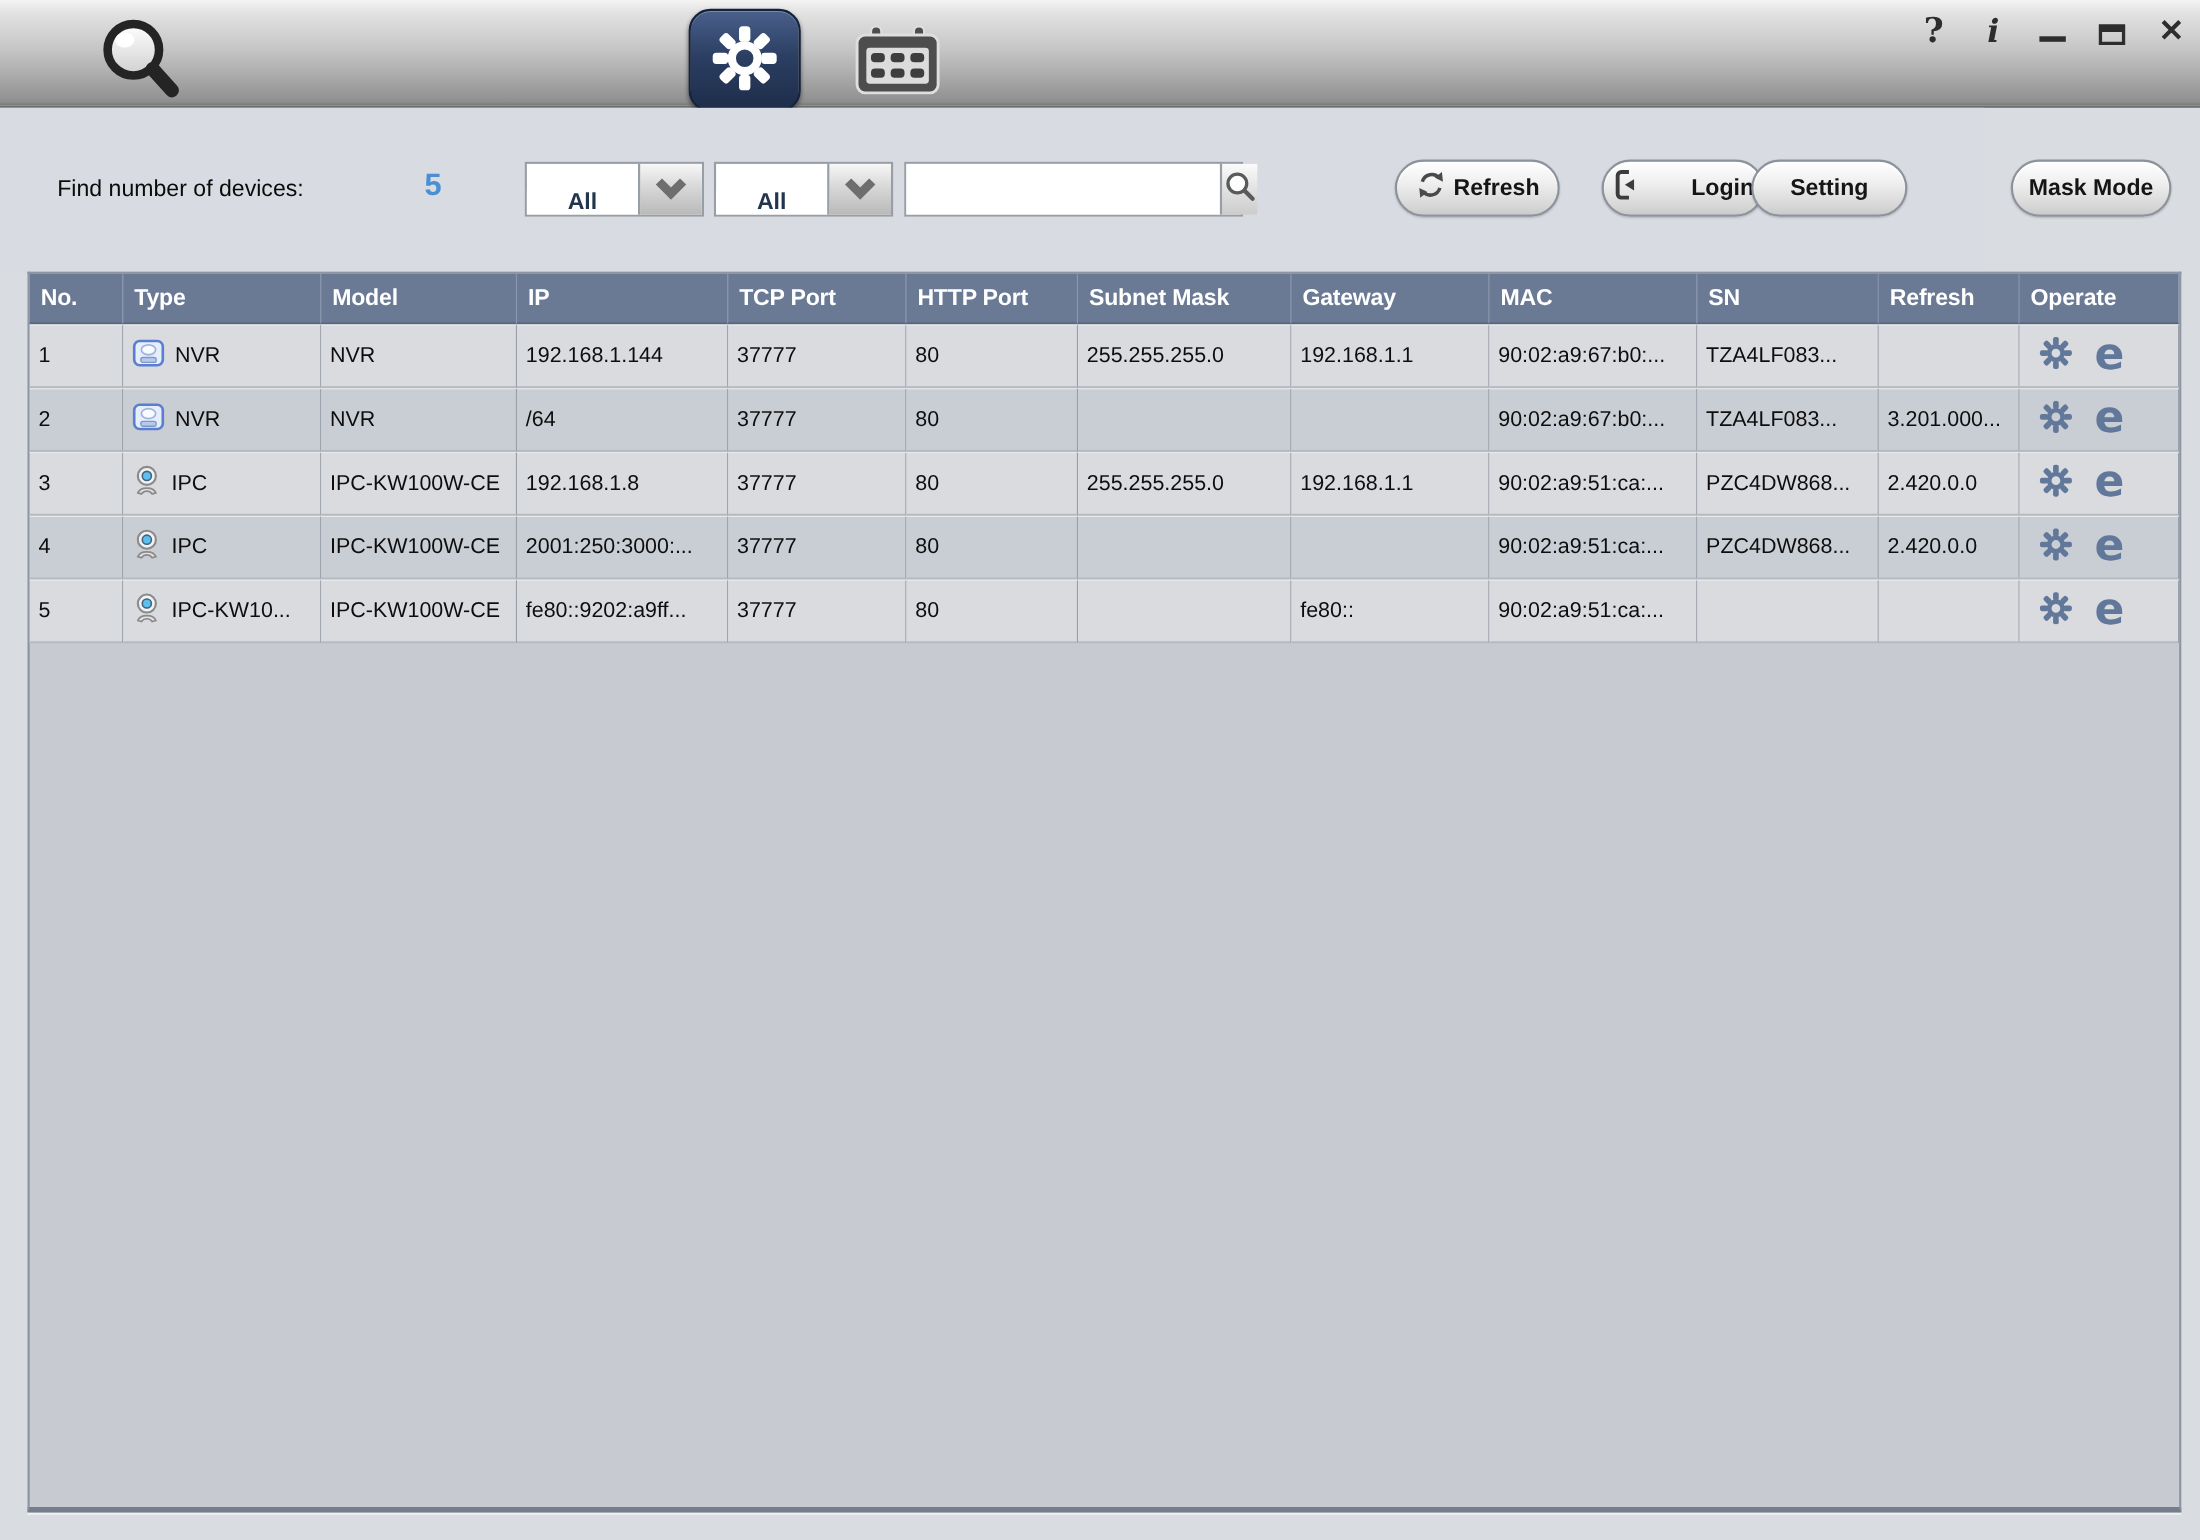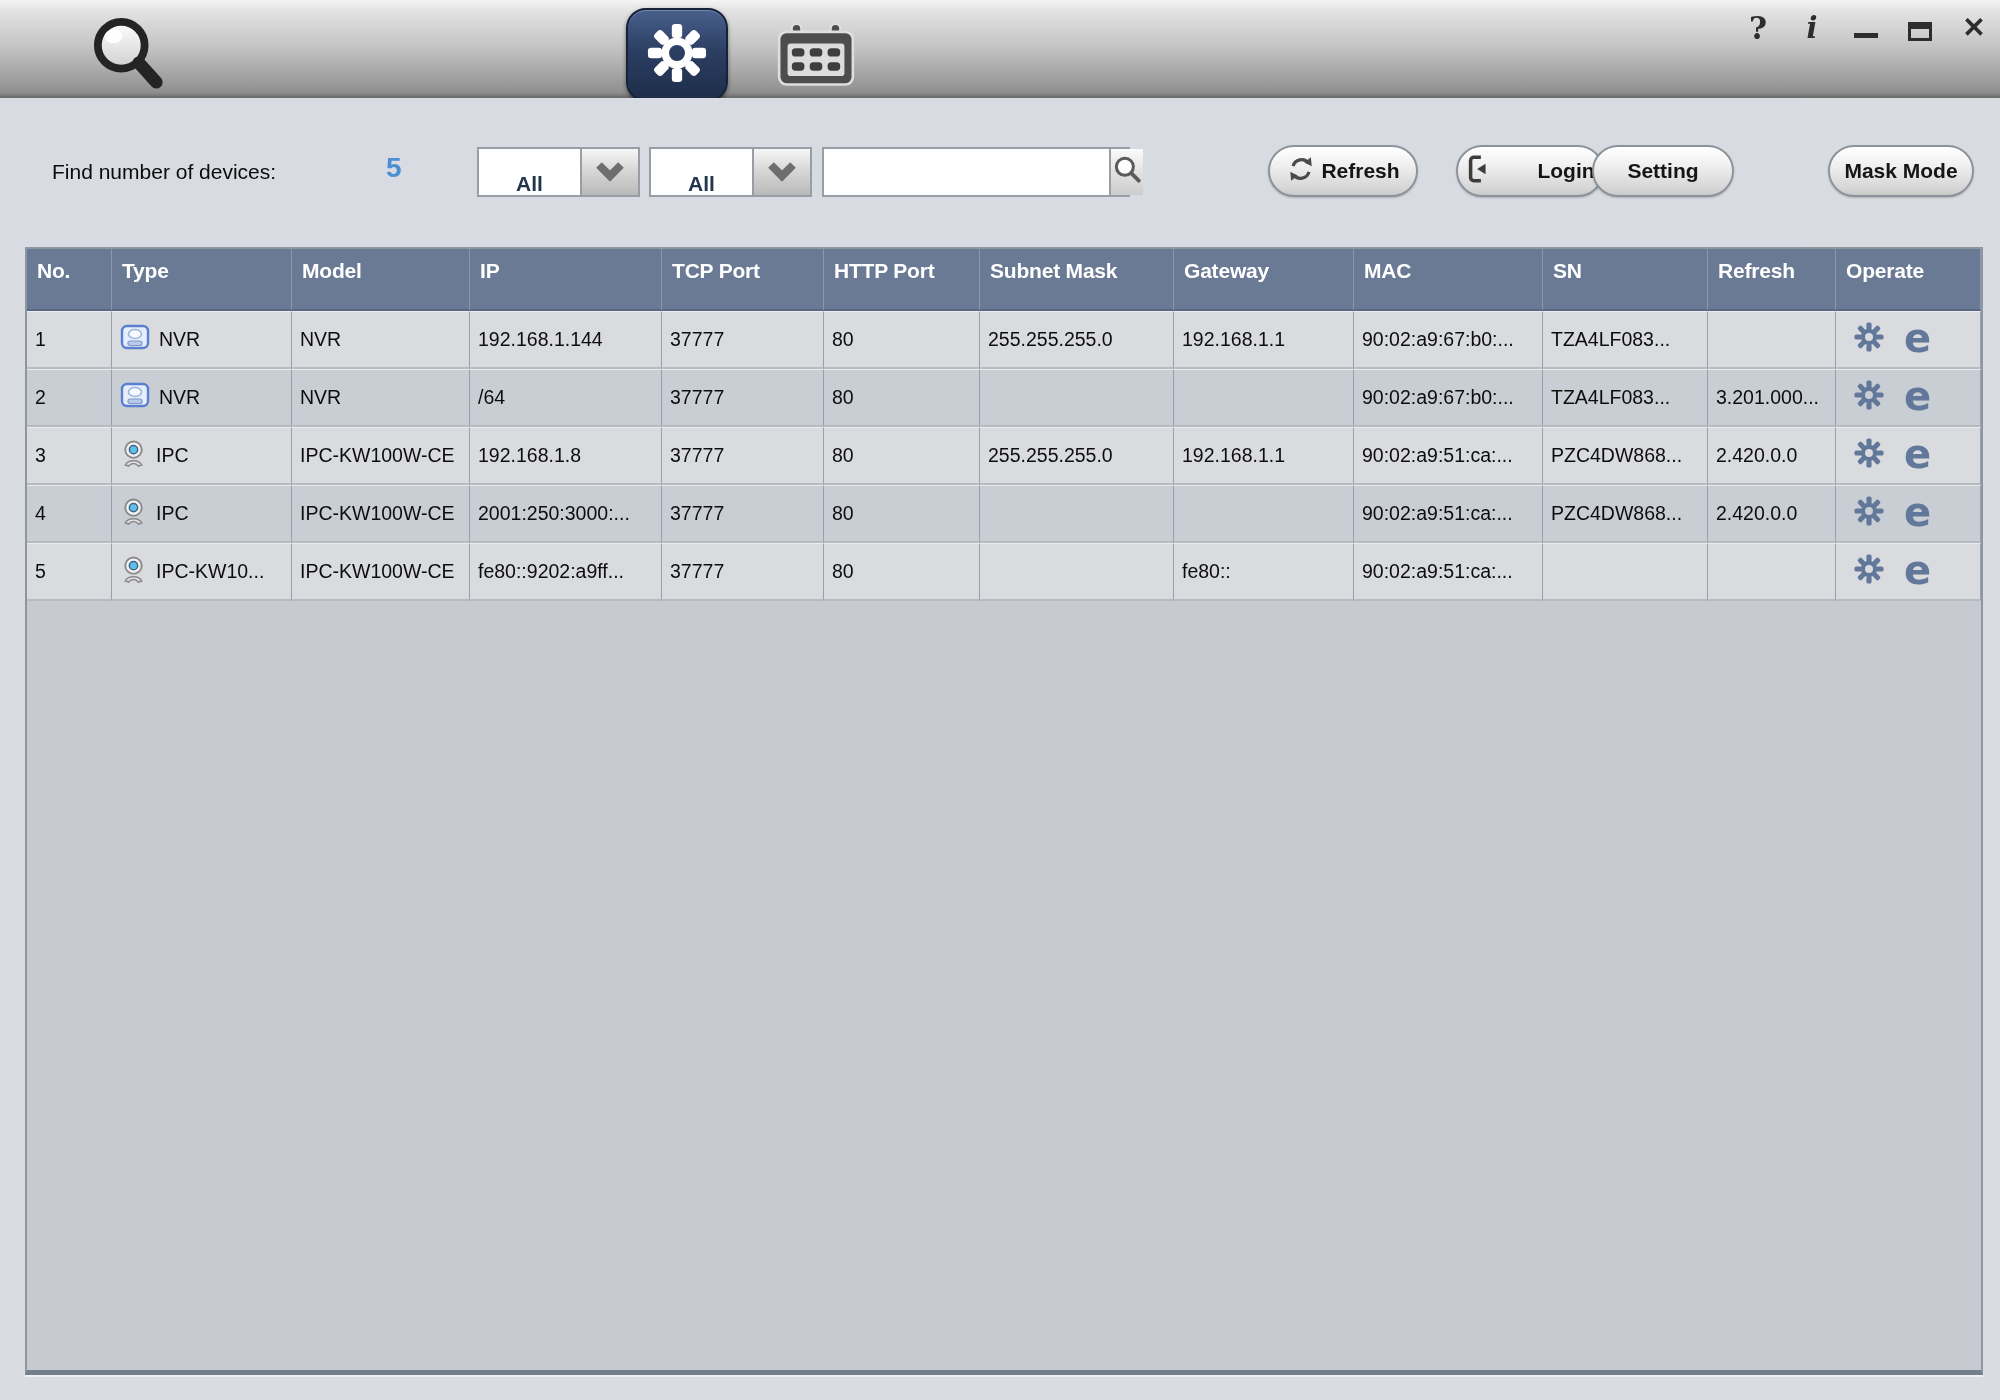--- a/index.html
+++ b/index.html
@@ -67,21 +67,21 @@
     position:absolute;left:25px;top:247px;width:1958px;height:1128px;box-sizing:border-box;
     background:#c7cad1;border:2px solid #8e96a3;border-bottom:5px solid #757e8c;
     box-shadow:0 2px 0 rgba(255,255,255,.6);
   }
   table.devices{width:100%;border-collapse:separate;border-spacing:0;table-layout:fixed;}
   col.c0{width:85px}col.c1{width:180px}col.c2{width:178px}col.c3{width:192px}
   col.c4{width:162px}col.c5{width:156px}col.c6{width:194px}col.c7{width:180px}
   col.c8{width:189px}col.c9{width:165px}col.c10{width:128px}col.c11{width:145px}
   .devices th{
     height:44px;background:#6b7a94;color:#ffffff;font-size:21px;font-weight:bold;
-    text-align:left;padding:0 0 16px 10px;border-right:1px solid #8b97ac;border-bottom:2px solid #59impt;
+    text-align:left;padding:0 0 0 10px;border-right:1px solid #8b97ac;border-bottom:2px solid #59impt;
     border-bottom:2px solid #596780;letter-spacing:-.2px;white-space:nowrap;overflow:hidden;
   }
   .devices td{
     height:55px;font-size:19.5px;color:#0d0d0d;padding:0 4px 0 8px;
     border-right:1px solid #9aa0a9;border-bottom:2px solid #b6bac1;border-top:1px solid #e9ebee;
     white-space:nowrap;overflow:hidden;vertical-align:middle;
   }
   tr.odd td{background:#d9dbdf;}
   tr.even td{background:#c9cdd4;}
   .type-cell{display:flex;align-items:center;gap:9px;}

